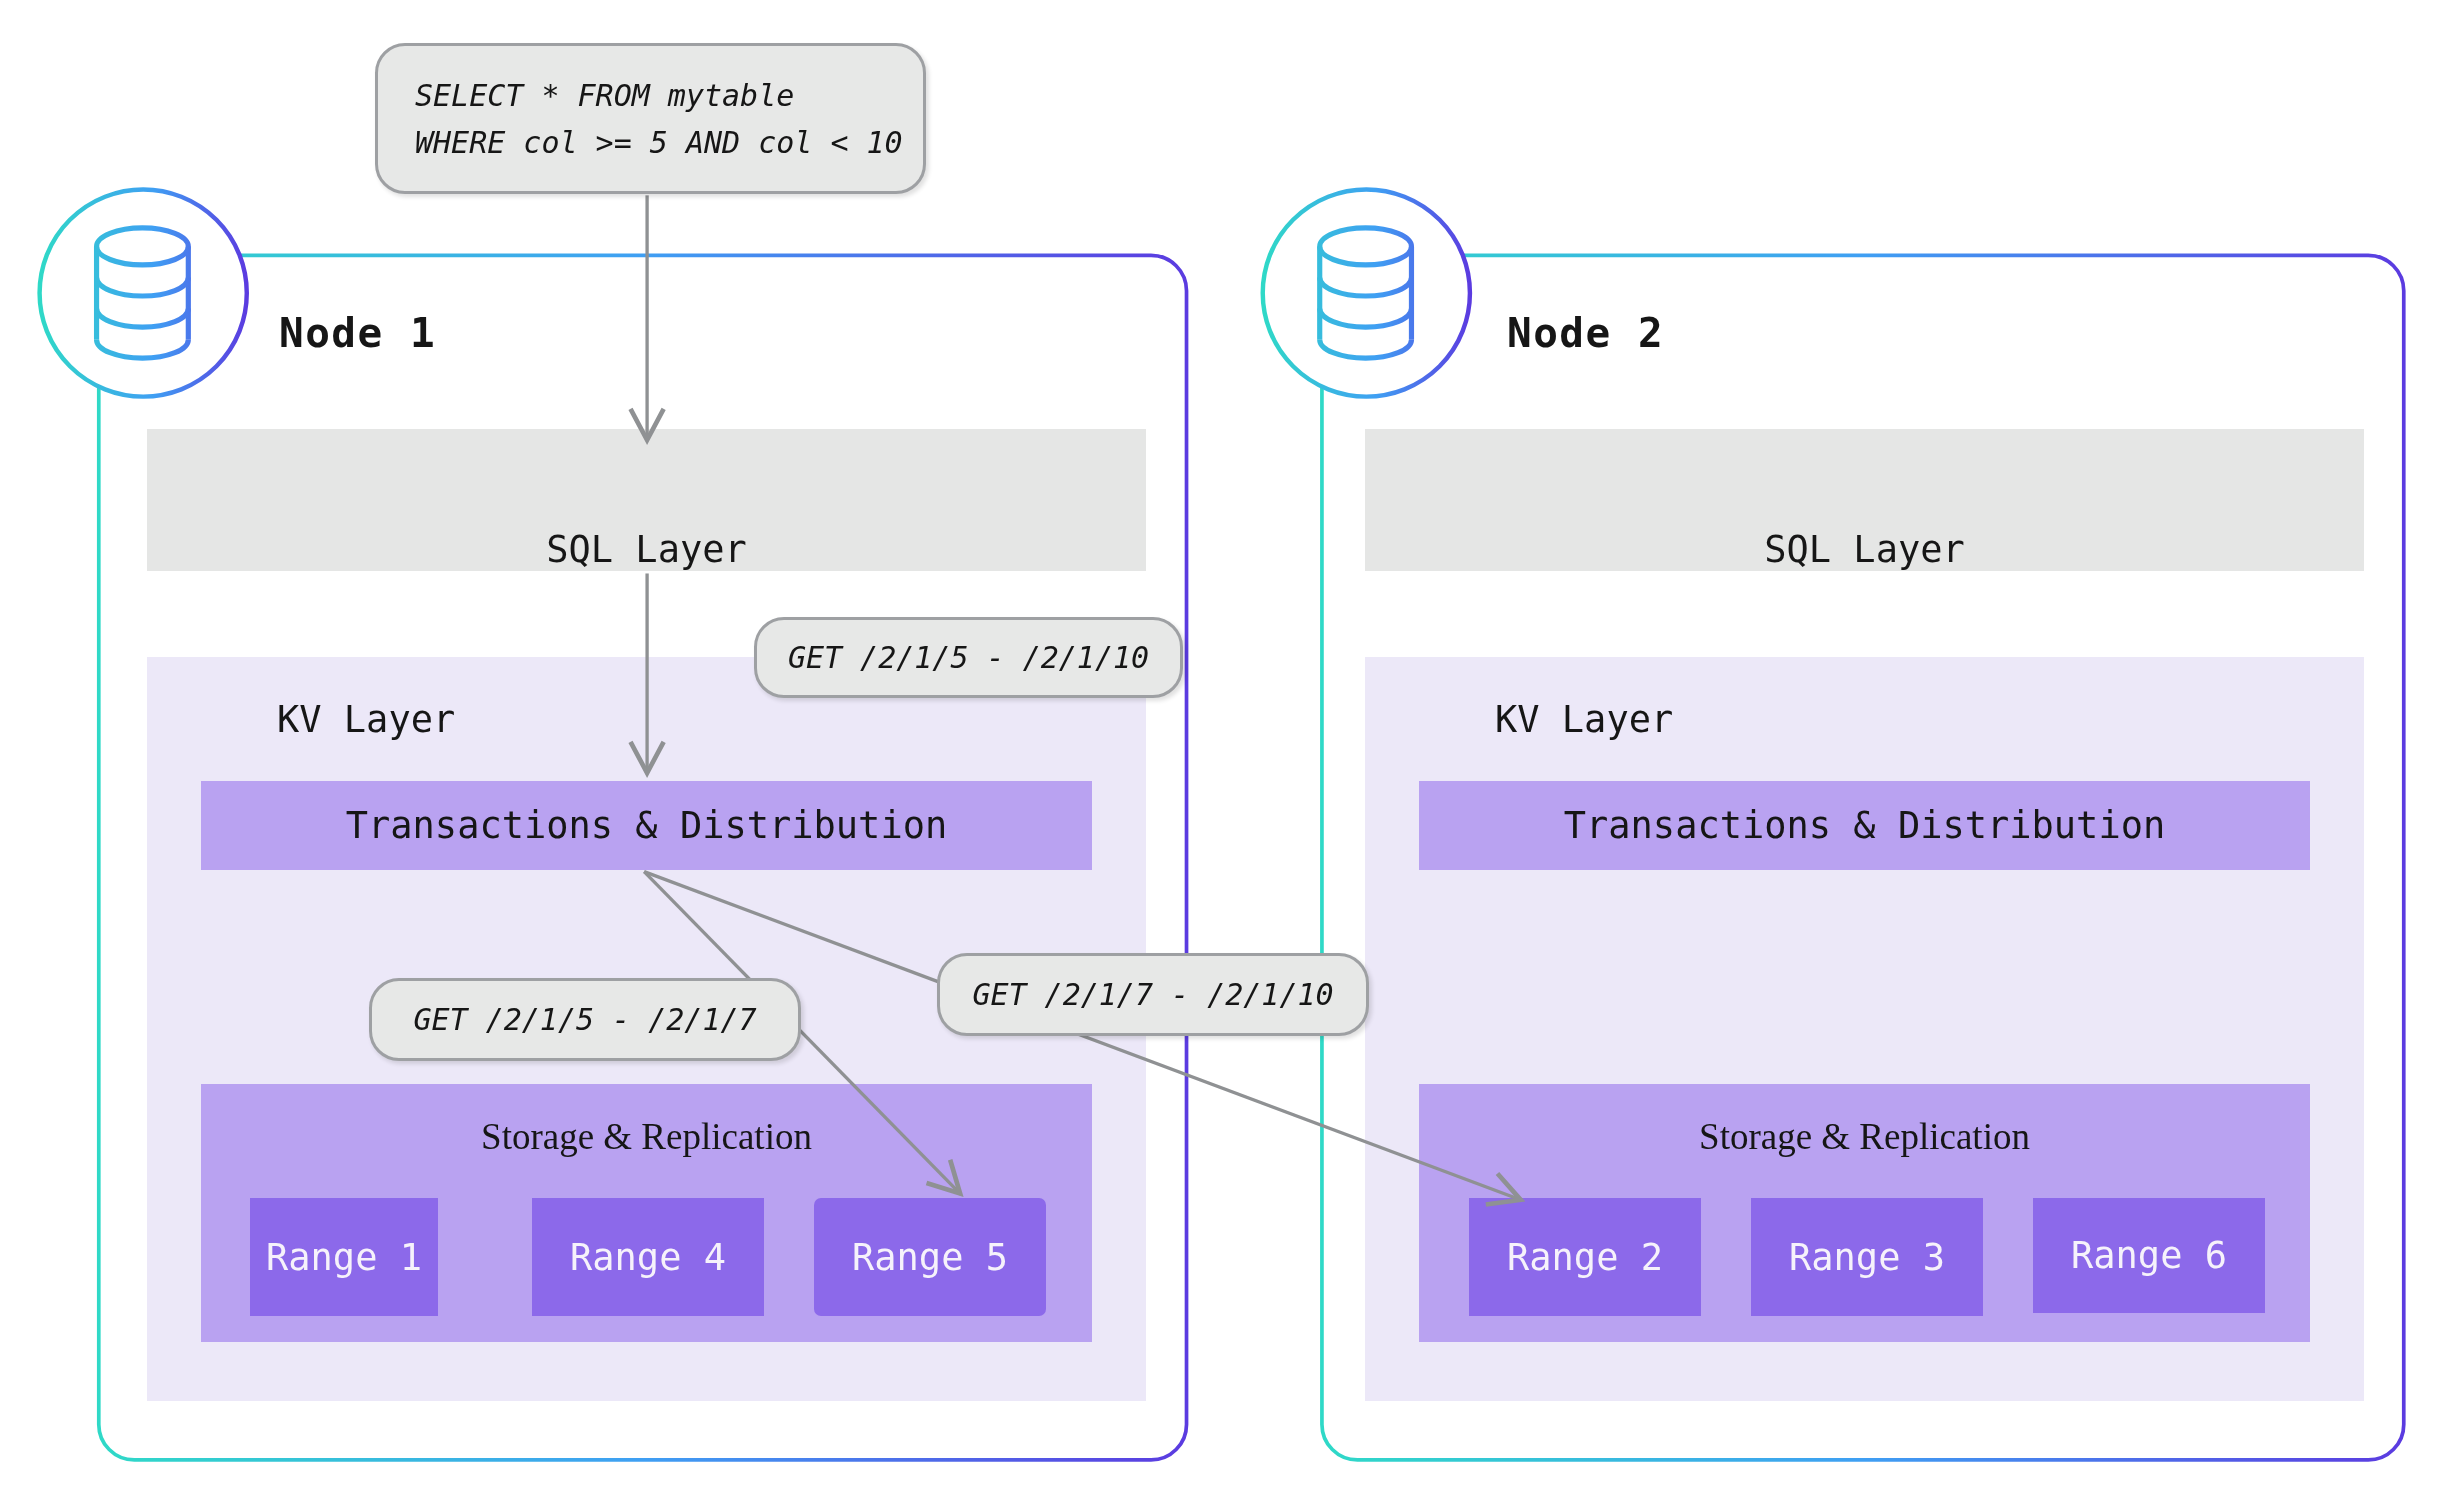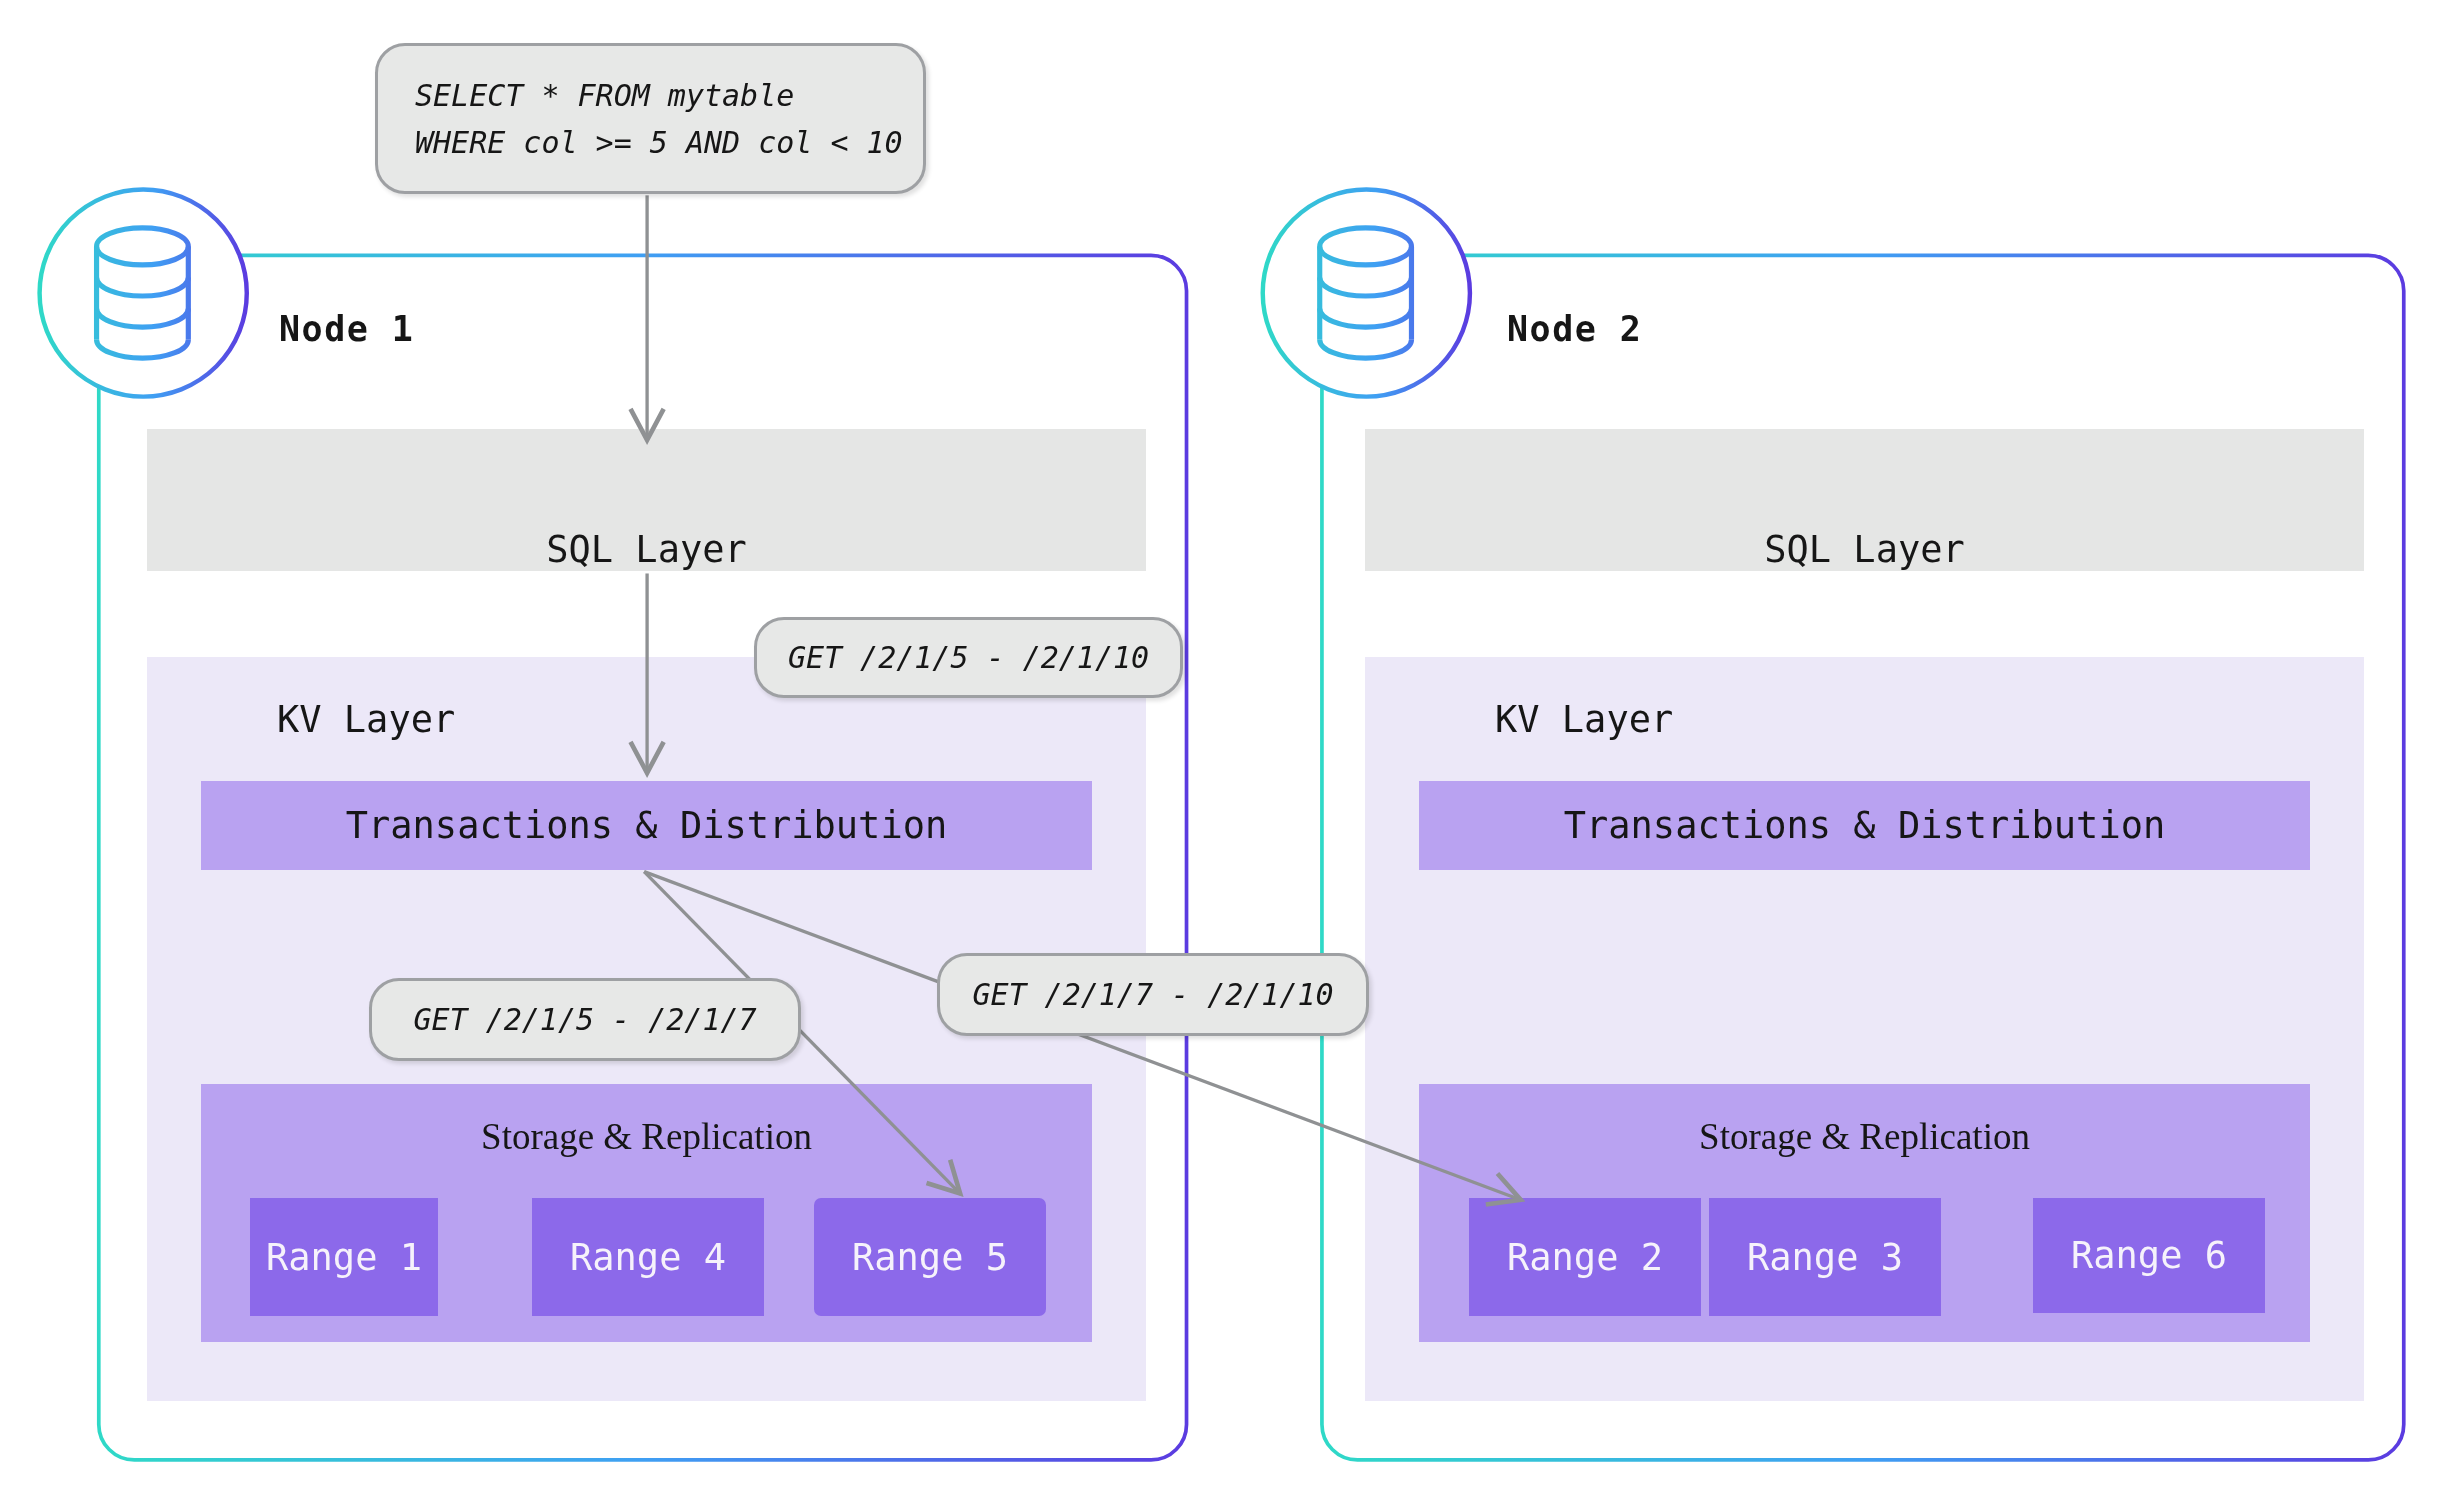--- a/index.html
+++ b/index.html
@@ -59,21 +59,21 @@
   }
   .storage-title{position:absolute;left:0;right:0;top:31px;text-align:center;font-family:Liberation Serif, serif;}
   .range-box{
     background:var(--purple-dark);
     color:var(--range-ink);
     display:flex;align-items:center;justify-content:center;
     font-size:37px;
   }
   .node-title{
     position:absolute;z-index:2;
-    font-size:35px;font-weight:bold;letter-spacing:1.5px;
+    font-size:41px;font-weight:bold;letter-spacing:1.5px;
     white-space:pre;
   }
 </style>
 </head>
 <body>
 
 <div class="canvas">
 
   <svg class="layer z-borders" viewBox="0 0 3310 2042" width="2450" height="1511">
     <defs>
@@ -161,21 +161,21 @@
   <div class="box purple-bar" style="left:1419px;top:781px;width:891px;height:89px;">
     <span>Transactions &amp; Distribution</span>
   </div>
 
   <div class="box storage-bar" style="left:1419px;top:1084px;width:891px;height:258px;">
     <div class="storage-title">Storage &amp; Replication</div>
   </div>
   <div class="box range-box" style="left:1469px;top:1198px;width:232px;height:118px;">
     <span>Range 2</span>
   </div>
-  <div class="box range-box" style="left:1709px;top:1198px;width:232px;height:118px;">
+  <div class="box range-box" style="left:1751px;top:1198px;width:232px;height:118px;">
     <span>Range 3</span>
   </div>
   <div class="box range-box" style="left:2033px;top:1198px;width:232px;height:115px;">
     <span>Range 6</span>
   </div>
 
   <svg class="layer z-arrows" viewBox="0 0 3310 2042" width="2450" height="1511">
     <defs>
       <marker id="chev" orient="auto" markerUnits="userSpaceOnUse" markerWidth="70" markerHeight="70" refX="1" refY="0" viewBox="-40 -25 50 50">
         <path d="M-30,-16 L0,0 L-30,16" fill="none" stroke="#8f9193" stroke-width="4.5"></path>

